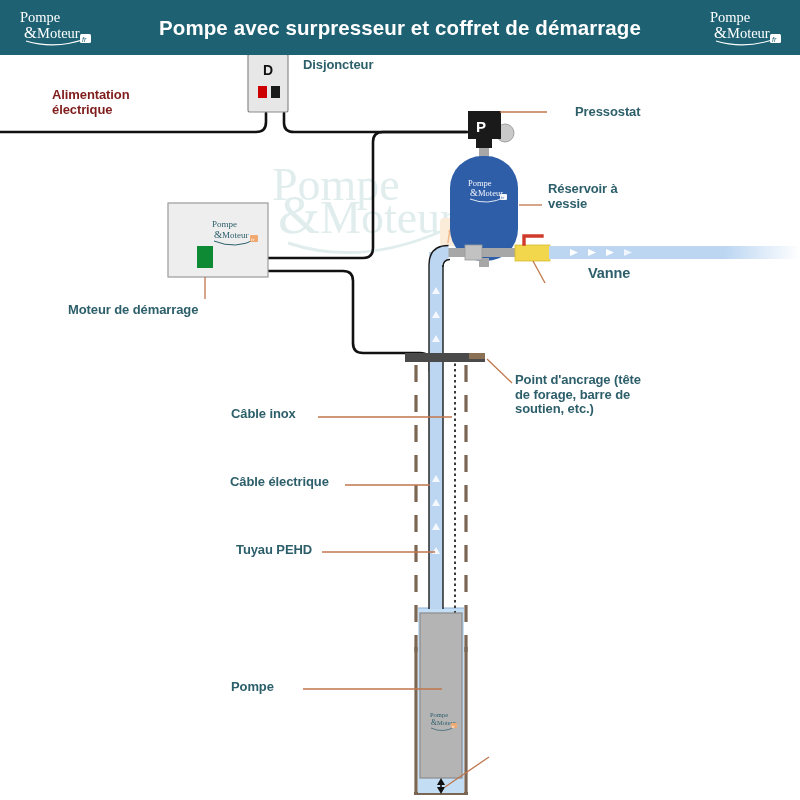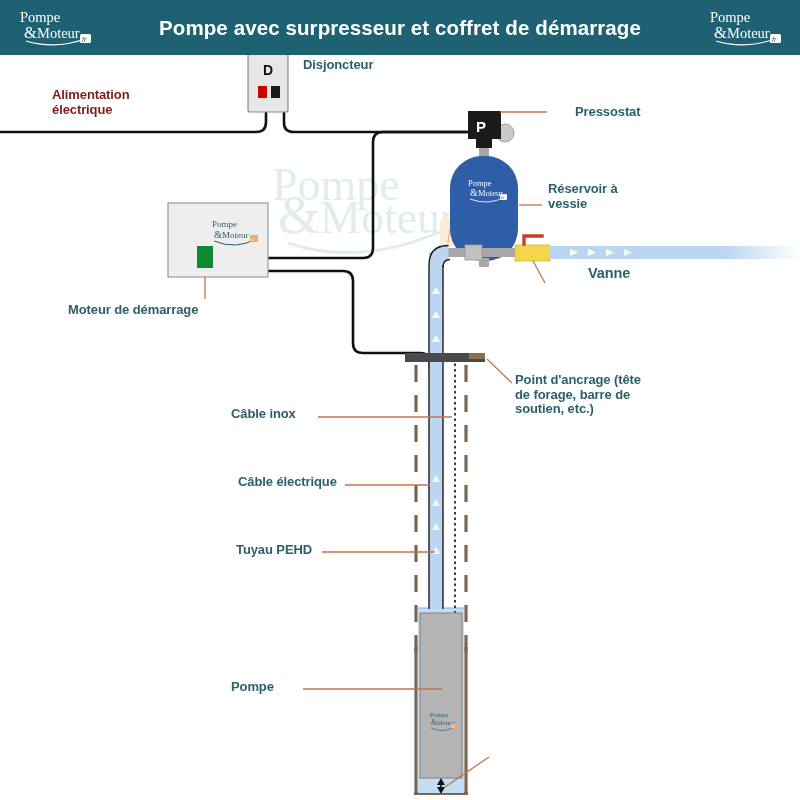--- a/index.html
+++ b/index.html
@@ -65,21 +65,21 @@
 
   
   #lbl-alimentation   { left: 52px;  top: 33px;  width: 170px; }
   #lbl-disjoncteur    { left: 303px; top: 3px; }
   #lbl-pressostat     { left: 575px; top: 50px; }
   #lbl-reservoir      { left: 548px; top: 127px; width: 170px; }
   #lbl-vanne          { left: 548px; top: 210px; margin-left: 40px; }
   #lbl-coffret        { left: 68px;  top: 248px; }
   #lbl-ancrage        { left: 515px; top: 318px; width: 200px; }
   #lbl-cable-inox     { left: 231px; top: 352px; }
-  #lbl-cable-elec     { left: 230px; top: 420px; margin-left: 8px; }
+  #lbl-cable-elec     { left: 230px; top: 420px; }
   #lbl-tuyau          { left: 236px; top: 488px; }
   #lbl-pompe          { left: 231px; top: 625px; }
   #lbl-min50          { left: 492px; top: 667px; width: 200px; }
 
   .wm-text { font-family: "Liberation Serif", serif; }
 </style>
 </head>
 <body>
 
 <div id="header">

